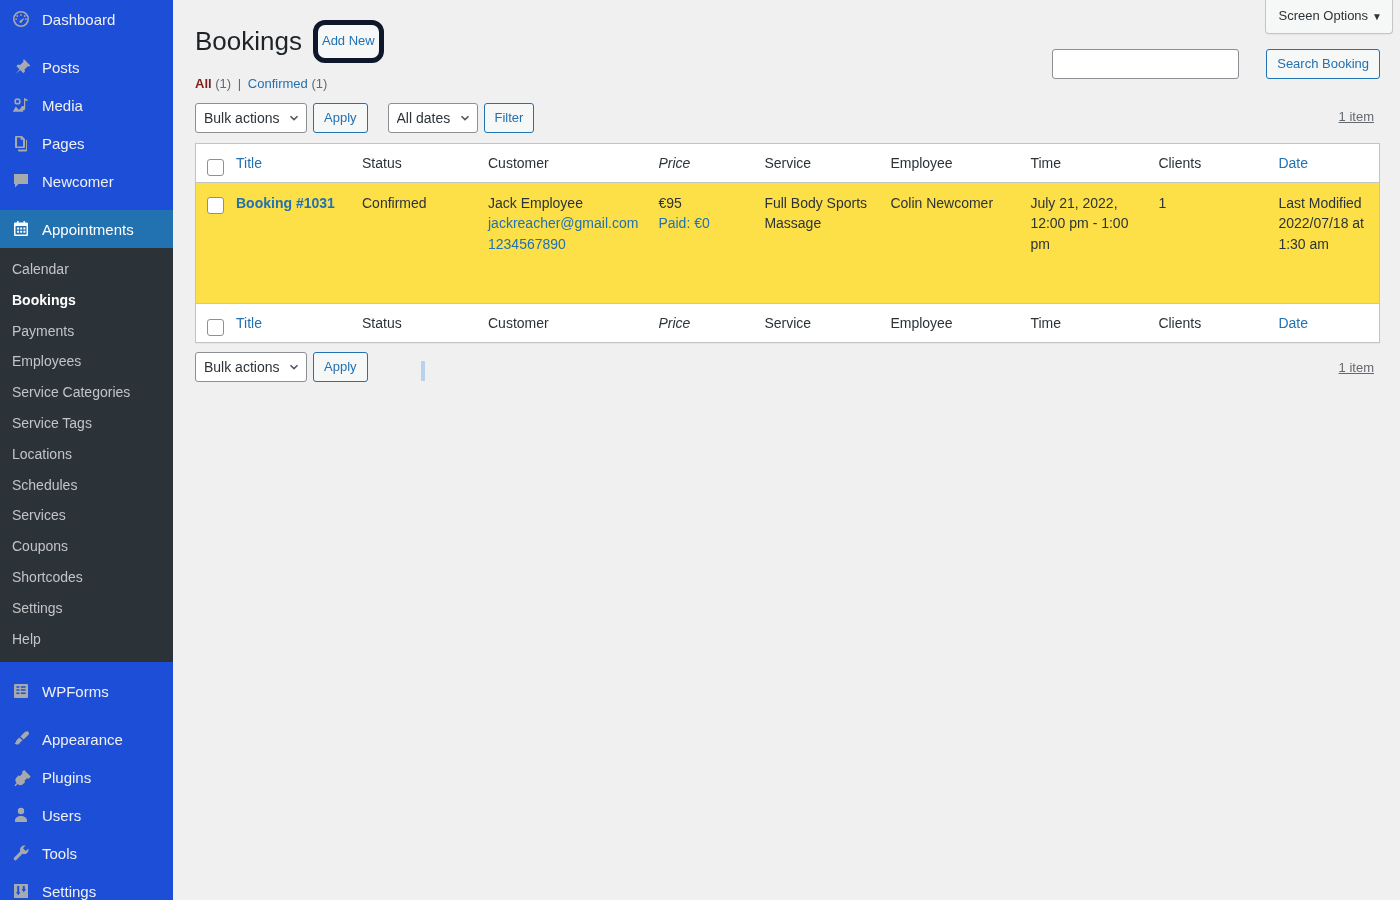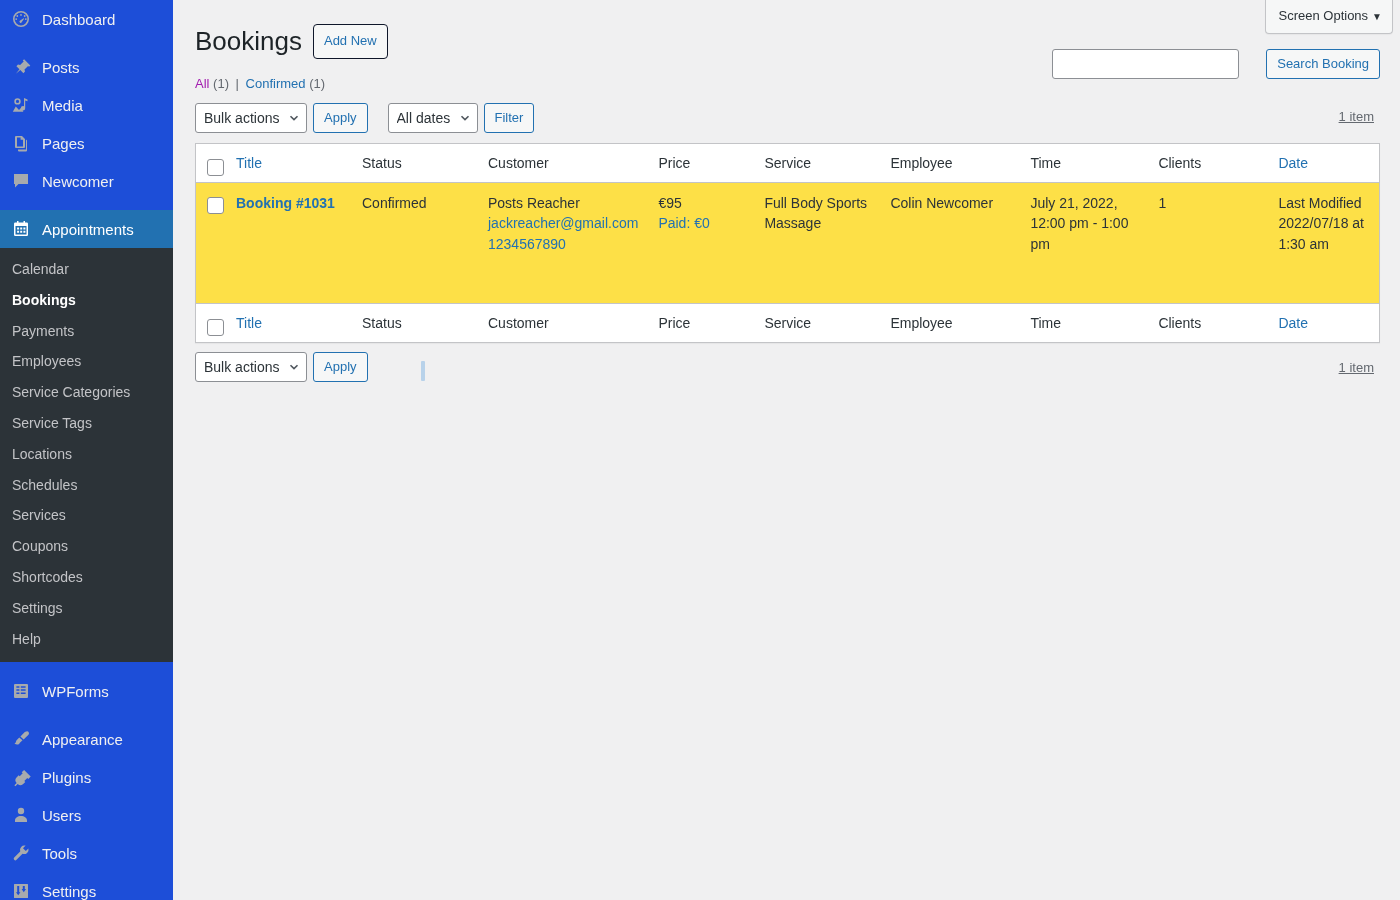--- a/index.html
+++ b/index.html
@@ -113,24 +113,24 @@
     font-weight: 400;
     color: #1d2327;
     margin: 0;
     line-height: 1.3;
     padding: 9px 0 4px 0;
   }
   .page-title-action {
     margin-left: 11px;
     display: inline-block;
     background: #f6f7f7;
-    border: 1px solid #0f172a;
+    border: 5px solid #0f172a;
     color: #2271b1;
-    border-radius: 4px;
-    padding: 3px 10px 4px;
+    border-radius: 12px;
+    padding: 3px 4px 4px;
     font-size: 13px;
     line-height: 2;
     text-decoration: none;
     cursor: pointer;
     position: relative;
     top: 2px;
   }
 
   
   .search-box {
@@ -172,21 +172,21 @@
     font-size: 13px;
     color: #50575e;
     line-height: 2;
   }
   ul.subsubsub li {
     display: inline-block;
     margin: 0;
     white-space: nowrap;
   }
   ul.subsubsub a { text-decoration: none; color: #2271b1; cursor: pointer; }
-  ul.subsubsub a.current { color: #a21caf; font-weight: 400; }
+  ul.subsubsub a.current { color: #7f1d1d; font-weight: 700; }
   ul.subsubsub .count { color: #646970; }
   ul.subsubsub .sep { color: #646970; padding: 0 3px; }
 
   
   .tablenav {
     position: relative;
     height: 36px;
     margin: 6px 6px 4px 0;
   }
   .tablenav.bottom { margin-top: 9px; }
@@ -301,21 +301,21 @@
     text-decoration: none;
     cursor: pointer;
   }
   td a.plainlink { color: #2271b1; text-decoration: none; cursor: pointer; }
   .paid-line { color: #2271b1; }
 
   
   .c-title   { width: 126px; margin-top: 12px; }
   .c-status  { width: 126px; }
   .c-customer{ width: 126px; }
-  .c-price   { width: 106px; }
+  .c-price   { width: 106px; font-style: italic; }
   .c-service { width: 126px; }
   .c-employee{ width: 140px; }
   .c-time    { width: 128px; }
   .c-clients { width: 120px; }
   .c-date    { width: auto; }
 </style>
 </head>
 <body>
 
 <div id="adminmenuwrap">
@@ -536,21 +536,21 @@
       <tbody>
         <tr class="striped data-row">
           <td class="check-column">
             <input type="checkbox" class="wp-cb" style="">
           </td>
           <td class="col-title">
             <a>Booking #1031</a>
           </td>
           <td>Confirmed</td>
           <td>
-            <div>Posts Reacher</div>
+            <div>Jack Employee</div>
             <a class="plainlink">jackreacher@gmail.com</a>
             <div><a class="plainlink">1234567890</a></div>
           </td>
           <td>
             <div>€95</div>
             <div class="paid-line">Paid: €0</div>
           </td>
           <td>Full Body Sports Massage</td>
           <td>Colin Newcomer</td>
           <td>July 21, 2022, 12:00 pm - 1:00 pm</td>

